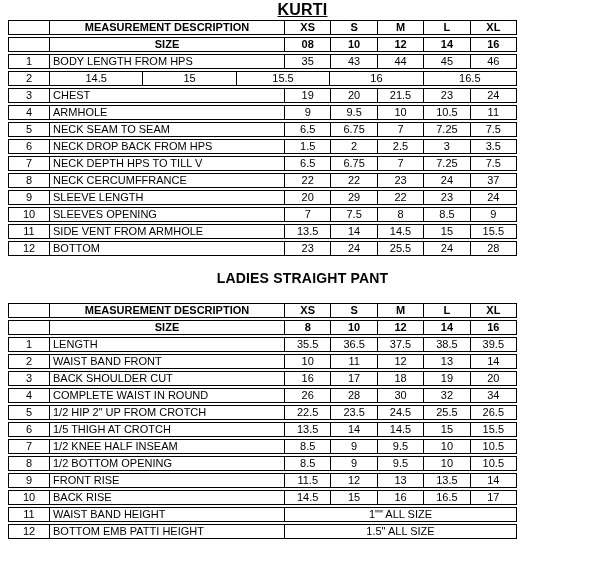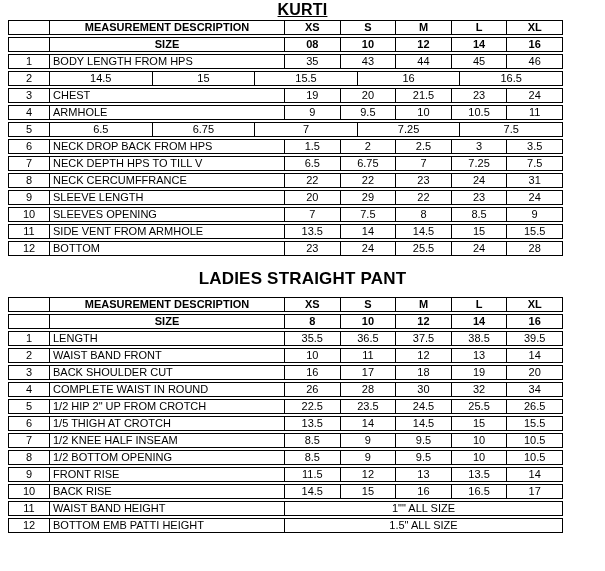--- a/index.html
+++ b/index.html
@@ -11,22 +11,22 @@
   }
   .page{padding:1px 0 1px 8px;width:589px;}
   .tbl-title{
     text-align:center;
     font-size:16px;font-weight:700;
     letter-spacing:0.2px;
     margin:0 0 2px 0;
     line-height:17px;
   }
   .tbl-title.underlined{text-decoration:underline;}
-  .section-2 .tbl-title{margin-top:14px;margin-bottom:10px;font-size:17px;}
-  .tbl{width:555px;}
+  .section-2 .tbl-title{margin-top:14px;margin-bottom:16px;font-size:14px;}
+  .tbl{width:509px;}
   .row{
     display:flex;
     align-items:stretch;
     border:1.5px solid #000;
     margin-bottom:2px;
     background:#fff;
     box-sizing:border-box;
   }
   .cell{
     box-sizing:border-box;
@@ -99,20 +99,21 @@
           <div class="cell cell-num">4</div>
           <div class="cell cell-desc">ARMHOLE</div>
           <div class="cell cell-size">9</div>
           <div class="cell cell-size">9.5</div>
           <div class="cell cell-size">10</div>
           <div class="cell cell-size">10.5</div>
           <div class="cell cell-size">11</div>
         </div>
         <div class="row">
           <div class="cell cell-num">5</div>
+          <div class="cell cell-desc">NECK SEAM TO SEAM</div>
           <div class="cell cell-size">6.5</div>
           <div class="cell cell-size">6.75</div>
           <div class="cell cell-size">7</div>
           <div class="cell cell-size">7.25</div>
           <div class="cell cell-size">7.5</div>
         </div>
         <div class="row">
           <div class="cell cell-num">6</div>
           <div class="cell cell-desc">NECK DROP BACK FROM HPS</div>
           <div class="cell cell-size">1.5</div>
@@ -130,21 +131,21 @@
           <div class="cell cell-size">7.25</div>
           <div class="cell cell-size">7.5</div>
         </div>
         <div class="row">
           <div class="cell cell-num">8</div>
           <div class="cell cell-desc">NECK CERCUMFFRANCE</div>
           <div class="cell cell-size">22</div>
           <div class="cell cell-size">22</div>
           <div class="cell cell-size">23</div>
           <div class="cell cell-size">24</div>
-          <div class="cell cell-size">31</div>
+          <div class="cell cell-size">37</div>
         </div>
         <div class="row">
           <div class="cell cell-num">9</div>
           <div class="cell cell-desc">SLEEVE LENGTH</div>
           <div class="cell cell-size">20</div>
           <div class="cell cell-size">29</div>
           <div class="cell cell-size">22</div>
           <div class="cell cell-size">23</div>
           <div class="cell cell-size">24</div>
         </div>

